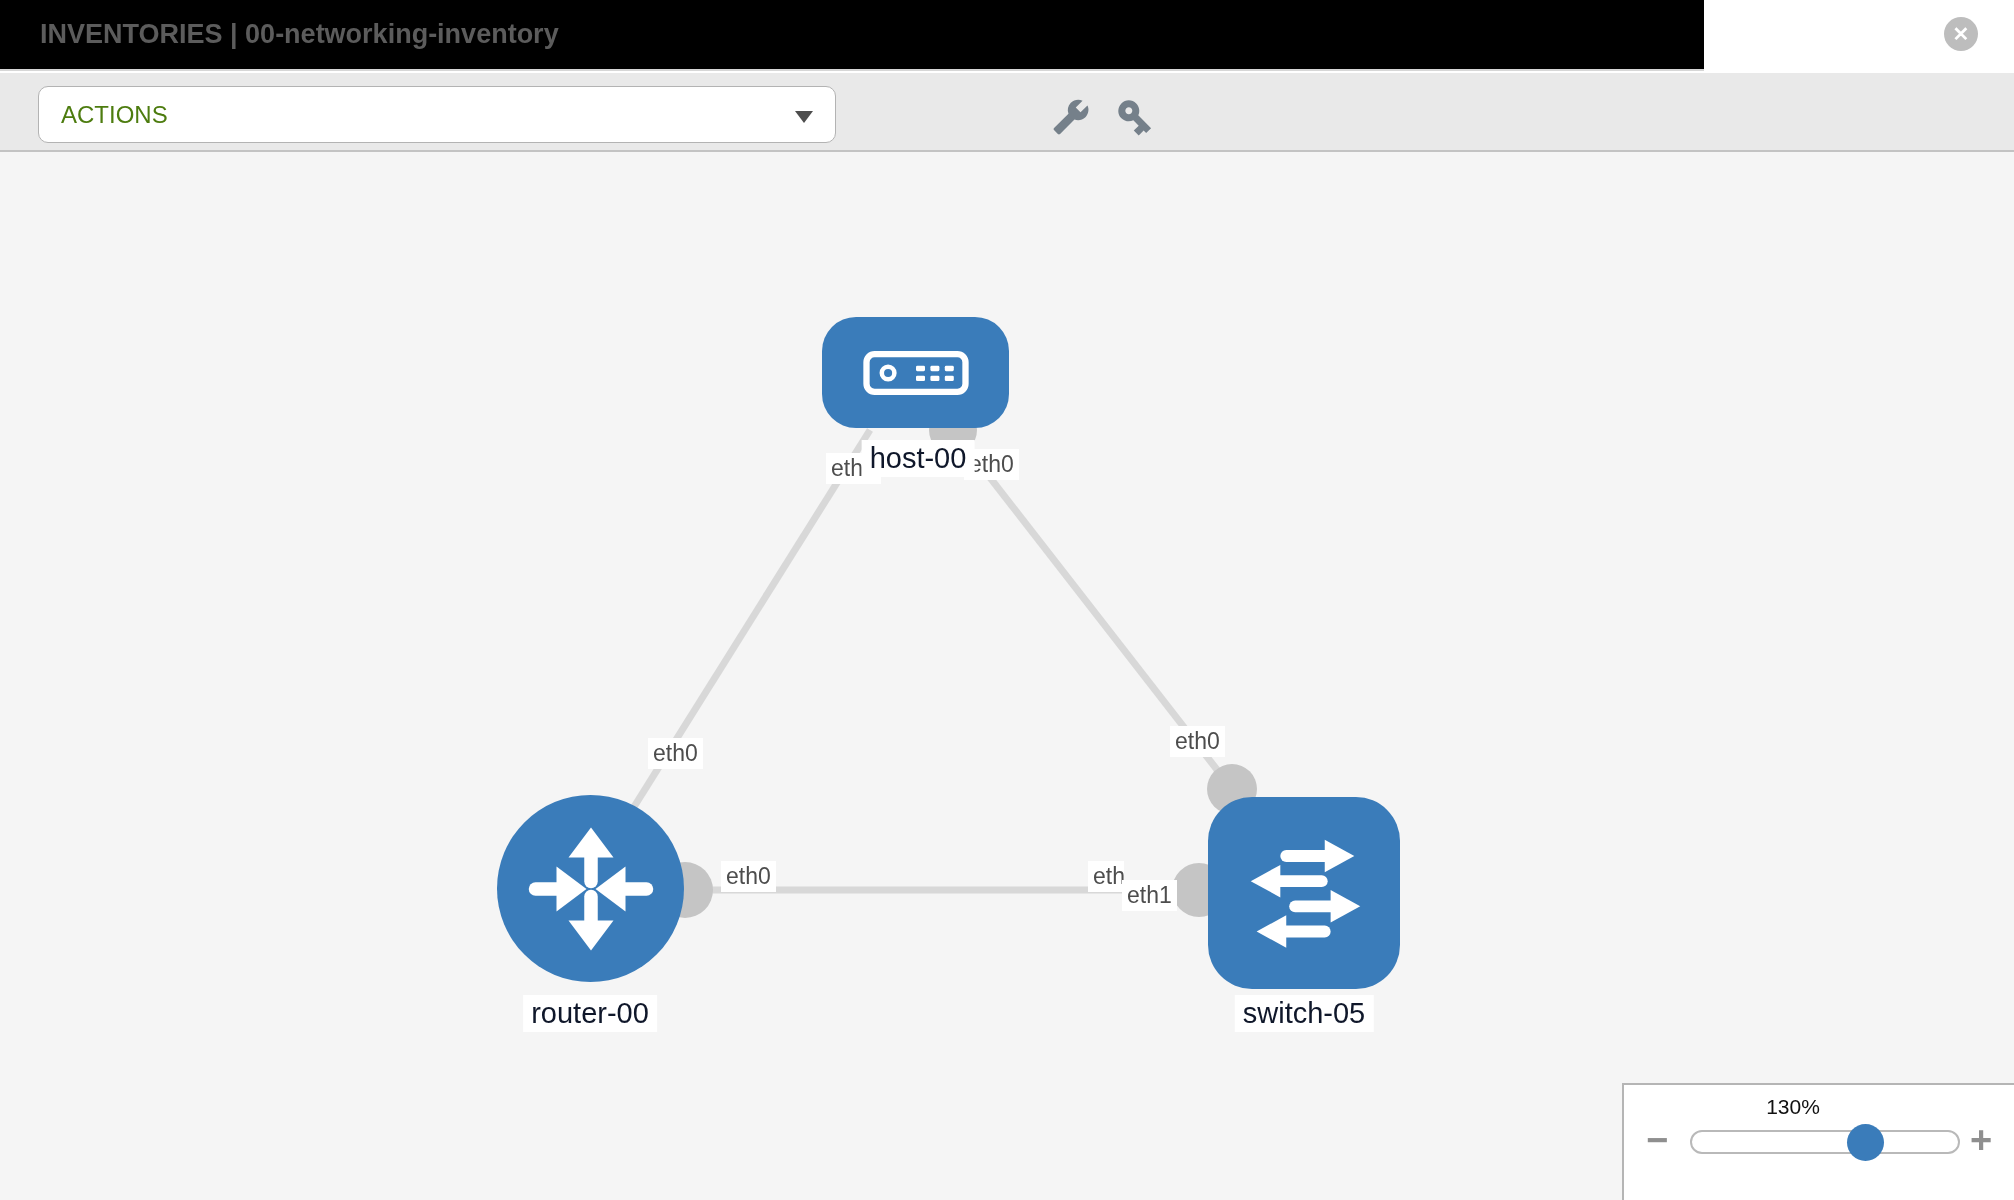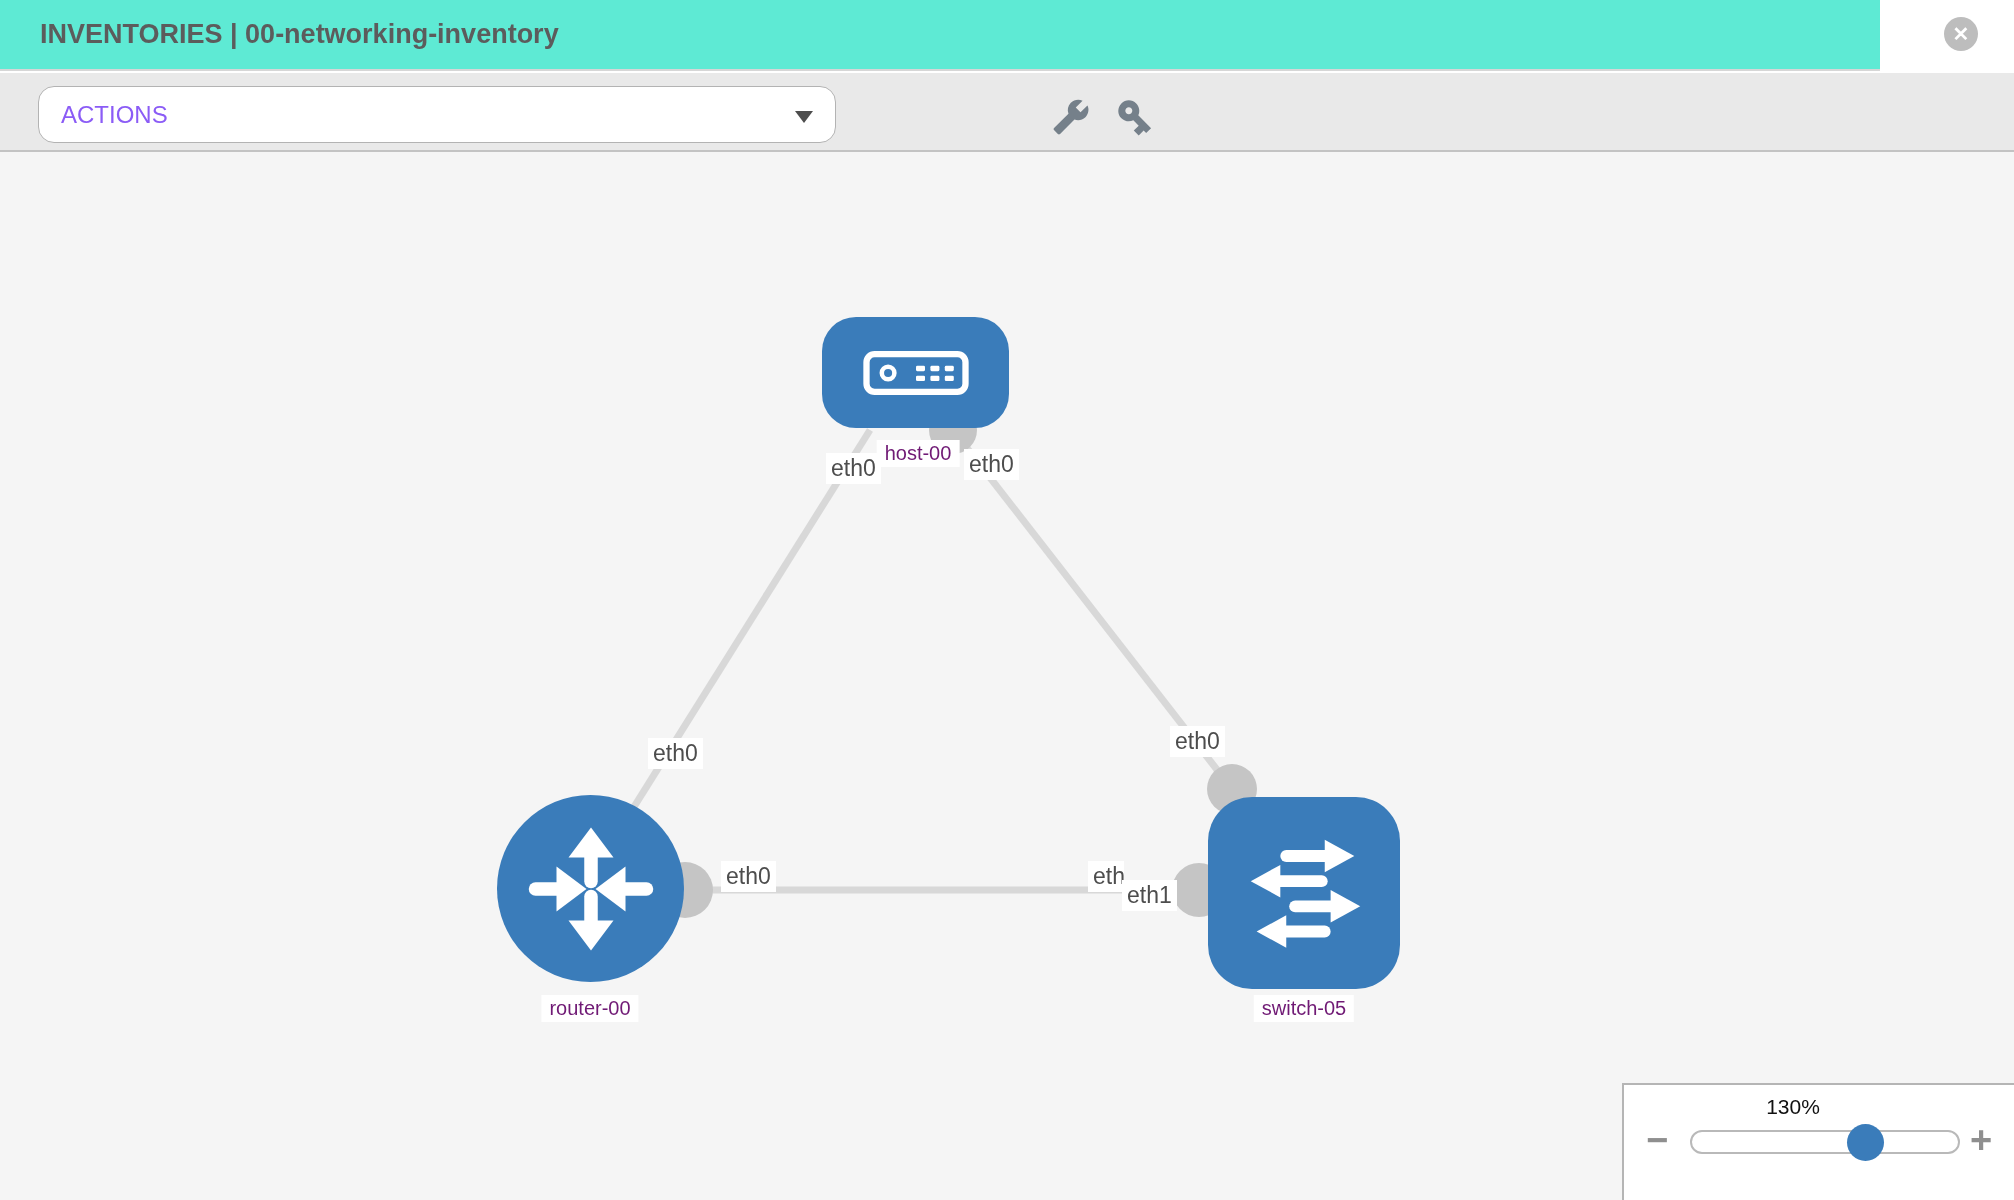--- a/index.html
+++ b/index.html
@@ -1,35 +1,35 @@
 <!DOCTYPE html>
 <html><head>
 <meta charset="utf-8">
 <style>
   * { margin:0; padding:0; box-sizing:border-box; }
   html,body { width:2014px; height:1200px; overflow:hidden; background:#fff;
               font-family:"Liberation Sans", sans-serif; }
   body { position:relative; }
 
   
-  .titlebar { position:absolute; left:0; top:0; width:1880px; height:71px;
-              background:#5eead4; border-bottom:2px solid #d6d6d6; }
+  .titlebar { position:absolute; left:0; top:0; width:1704px; height:71px;
+              background:#000000; border-bottom:2px solid #d6d6d6; }
   .title { position:absolute; left:40px; top:0; line-height:69px;
            font-size:27px; font-weight:bold; color:#5c5c5c; }
   .close-btn { position:absolute; left:1944px; top:17px; width:34px; height:34px;
                border-radius:50%; background:#bdbdbd; cursor:pointer;
                display:flex; align-items:center; justify-content:center; }
   .close-btn span { color:#fff; font-size:20px; font-weight:bold; line-height:1; }
 
   
   .toolbar { position:absolute; left:0; top:73px; width:2014px; height:79px;
              background:#e9e9e9; border-bottom:2px solid #c3c3c3; }
   .select { position:absolute; top:13px; height:57px; background:#fff;
-            border:1px solid #b3b3b3; border-radius:16px;
-            font-size:24px; color:#8b5cf6; cursor:pointer; }
+            border:1px solid #b3b3b3; border-radius:10px;
+            font-size:24px; color:#4d7c0f; cursor:pointer; }
   .select .sel-label { position:absolute; left:22px; top:0; line-height:55px; }
   .caret { position:absolute; right:22px; top:24px; width:0; height:0;
            border-left:9px solid transparent; border-right:9px solid transparent;
            border-top:12px solid #4d4d4d; }
   .sel-actions { left:38px;  width:798px; }
   .sel-search  { left:1182px; width:794px; }
   .tool-icon { position:absolute; cursor:pointer; }
   .tool-icon.wrench { left:1052px; top:25px; }
   .tool-icon.key    { left:1114px; top:23px; }
 
@@ -38,21 +38,21 @@
             background:#f5f5f5; }
   .canvas svg.wires { position:absolute; left:0; top:0; }
 
   .node { position:absolute; background:#3a7cba; display:flex;
           align-items:center; justify-content:center; cursor:pointer; z-index:3; }
   .node-host   { left:822px;  top:165px; width:187px; height:111px; border-radius:34px; }
   .node-router { left:497px;  top:643px; width:187px; height:187px; border-radius:50%; }
   .node-switch { left:1208px; top:645px; width:192px; height:192px; border-radius:44px; }
 
   .nlabel { position:absolute; transform:translateX(-50%); background:#fff;
-            color:#701a75; font-size:20px; padding:2px 8px; white-space:nowrap;
+            color:#0f172a; font-size:29px; padding:2px 8px; white-space:nowrap;
             z-index:6; }
   .iface  { position:absolute; background:#fff; color:#4d4d4d; font-size:23px;
             padding:1px 5px; white-space:nowrap; z-index:5; line-height:1.25; }
   .iface.hidden-under { z-index:4; width:36px; overflow:hidden; }
 
   
   .zoom-panel { position:absolute; left:1622px; top:1083px; width:394px; height:119px;
                 background:#fff; border:2px solid #b5b5b5; }
   .zoom-label { position:absolute; left:0; top:10px; width:338px; text-align:center;
                 font-size:21px; color:#111; }

